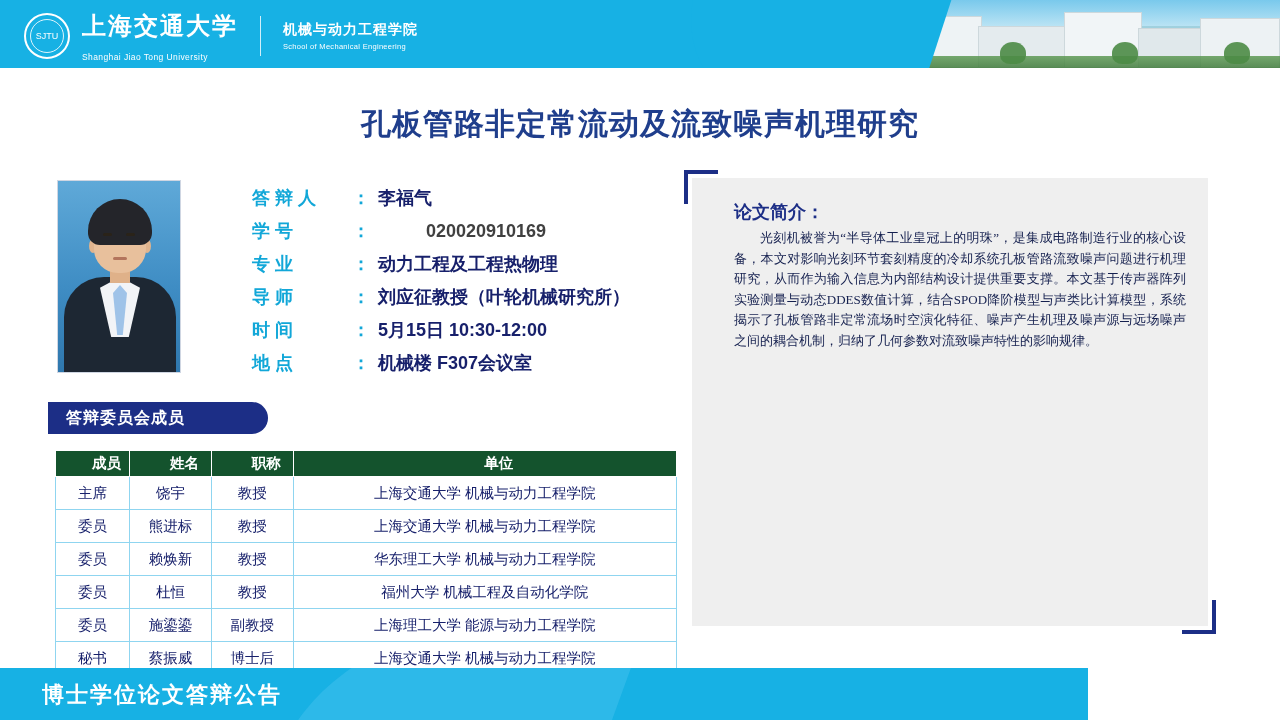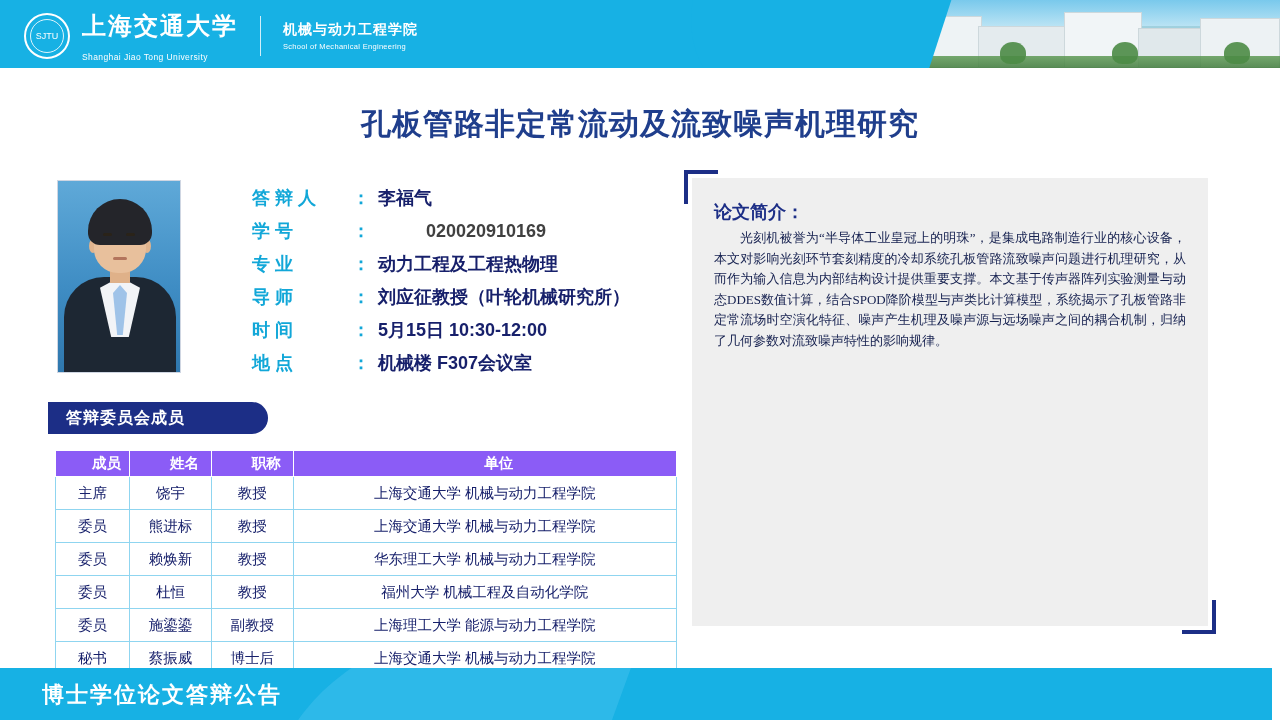--- a/index.html
+++ b/index.html
@@ -182,38 +182,38 @@
     display: flex; align-items: center; padding-left: 18px;
     letter-spacing: 1px;
   }
   table.committee {
     position: absolute; left: 55px; top: 450px;
     width: 622px;
     border-collapse: collapse;
     font-size: 14.5px;
   }
   table.committee th {
-    background: #8b5cf6; color: #ffffff; font-weight: bold;
+    background: #14532d; color: #ffffff; font-weight: bold;
     height: 26px; border: 1px solid #ffffff; text-align: center; padding-left: 28px;
   }
   table.committee td {
     height: 33px; border: 1px solid #8fd5f0; text-align: center;
     color: #17206b; background: #ffffff;
   }
   table.committee col.c1 { width: 74px; }
   table.committee col.c2 { width: 82px; }
   table.committee col.c3 { width: 82px; }
   table.committee col.c4 { width: 384px; }
 
   
   .abstract {
     position: absolute; left: 692px; top: 178px;
     width: 516px; height: 448px;
     background: #efefef;
-    padding: 22px 22px 14px 22px;
+    padding: 22px 22px 14px 42px;
   }
   .abstract .corner {
     position: absolute; width: 34px; height: 34px;
   }
   .abstract .corner.tl { left: -8px; top: -8px;  border-left: 4px solid #1c2e86; border-top: 4px solid #1c2e86; }
   .abstract .corner.br { right: -8px; bottom: -8px; border-right: 4px solid #1c2e86; border-bottom: 4px solid #1c2e86; }
   .abstract-title {
     color: #1c2e86; font-size: 18px; font-weight: bold;
     margin-bottom: 4px;
     font-family: "Liberation Serif", serif;
@@ -228,21 +228,21 @@
   .welcome {
     position: absolute; left: 692px; top: 642px; width: 516px;
     text-align: center;
     color: #1c2e86; font-size: 19px; font-weight: bold;
     letter-spacing: 1px;
     margin-top: 32px;
   }
 
   
   .footer {
-    position: absolute; left: 0; bottom: 0; width: 1272px; height: 52px;
+    position: absolute; left: 0; bottom: 0; width: 1088px; height: 52px;
     background: #17b1e4;
     overflow: hidden;
     text-decoration: underline;
   }
   .footer-curve {
     position: absolute; left: 300px; top: -30px;
     width: 320px; height: 120px;
     background: #3fc0ec; opacity: .55;
     border-radius: 160px 0 0 0;
     transform: skewX(-20deg);

